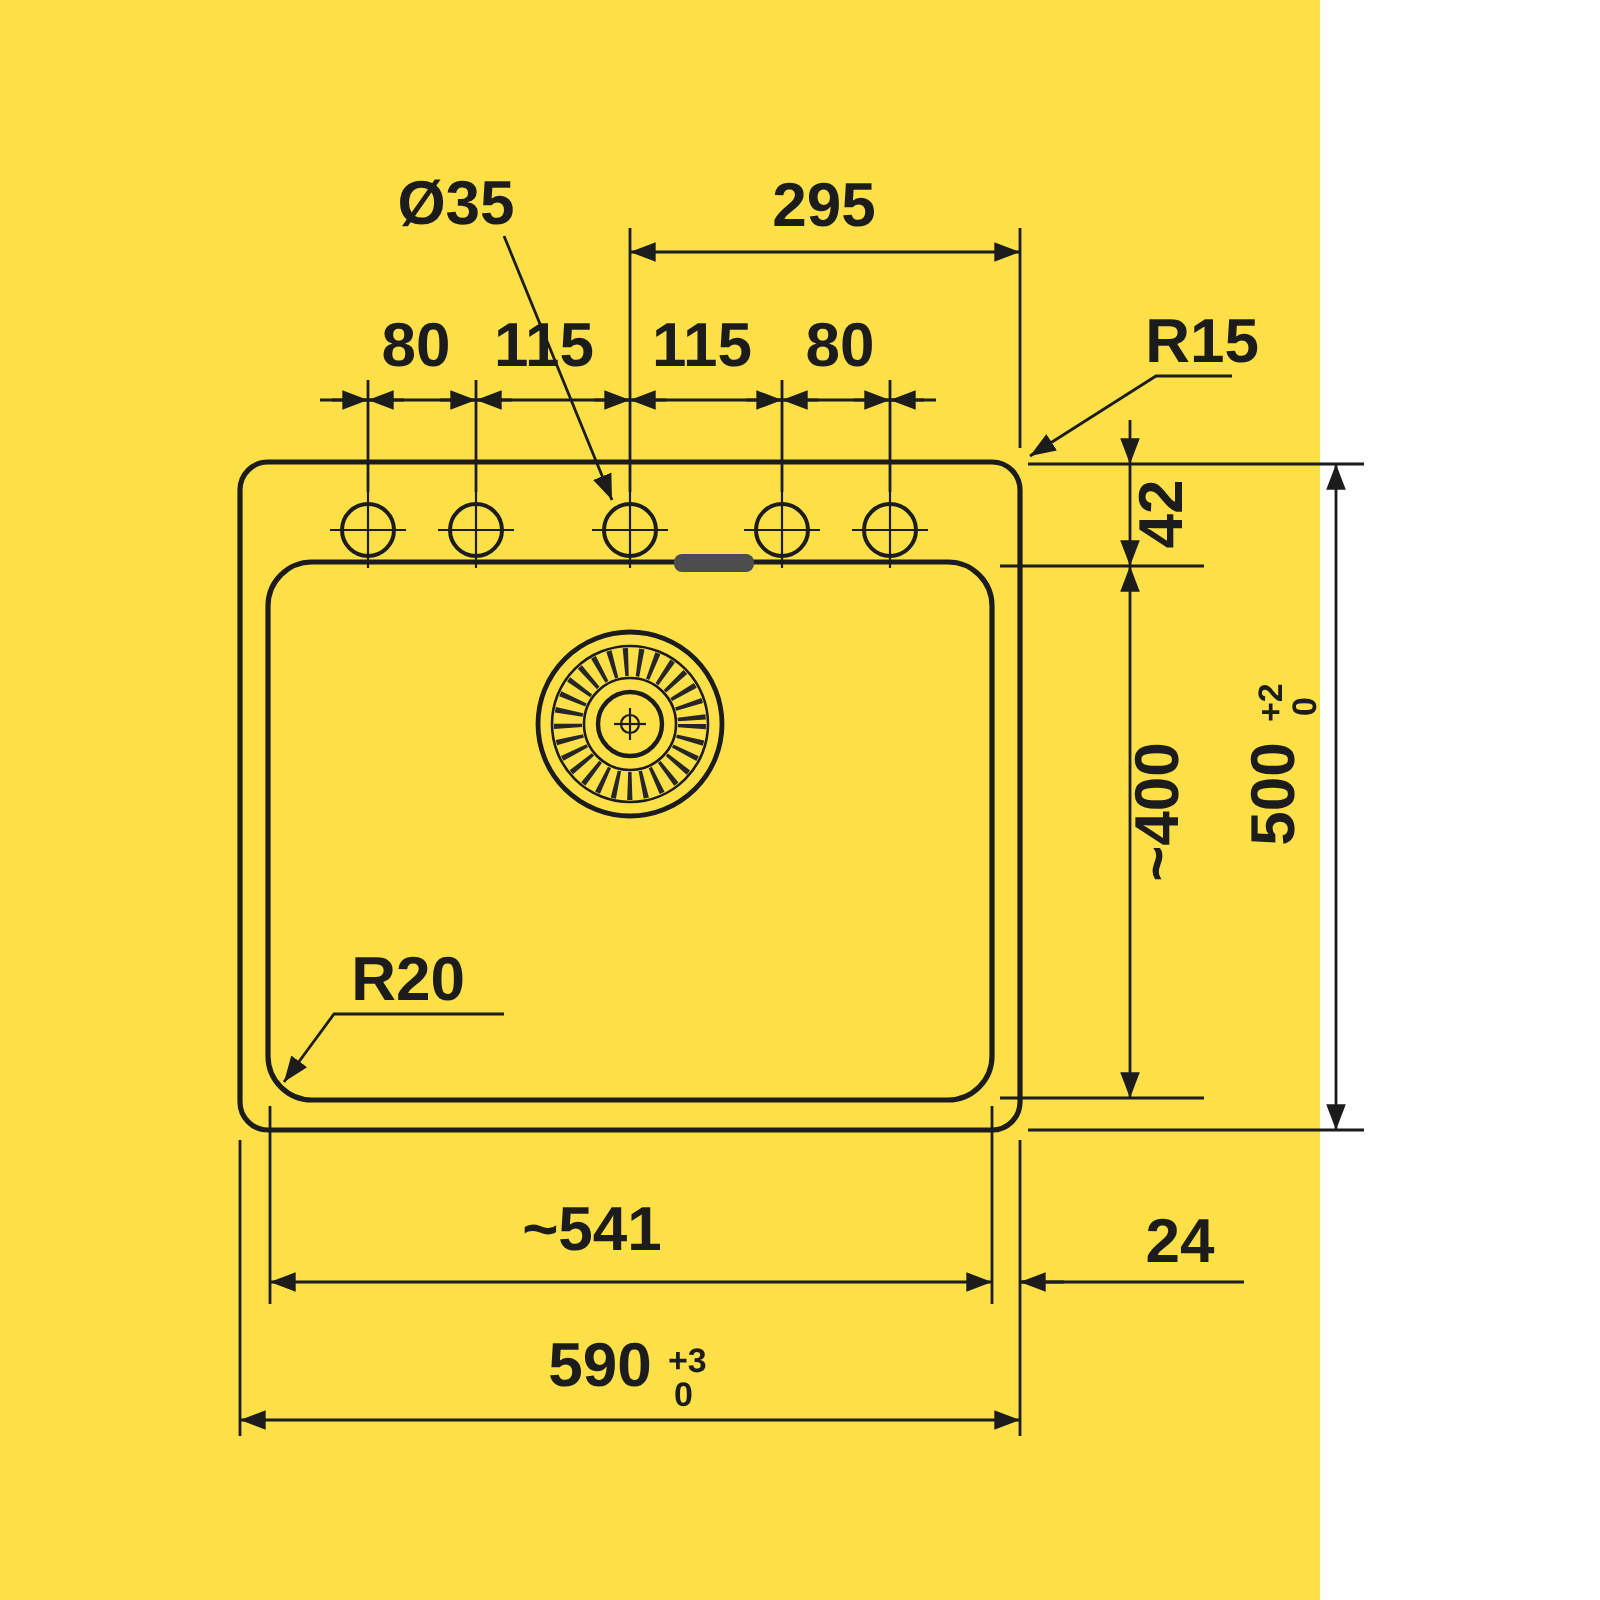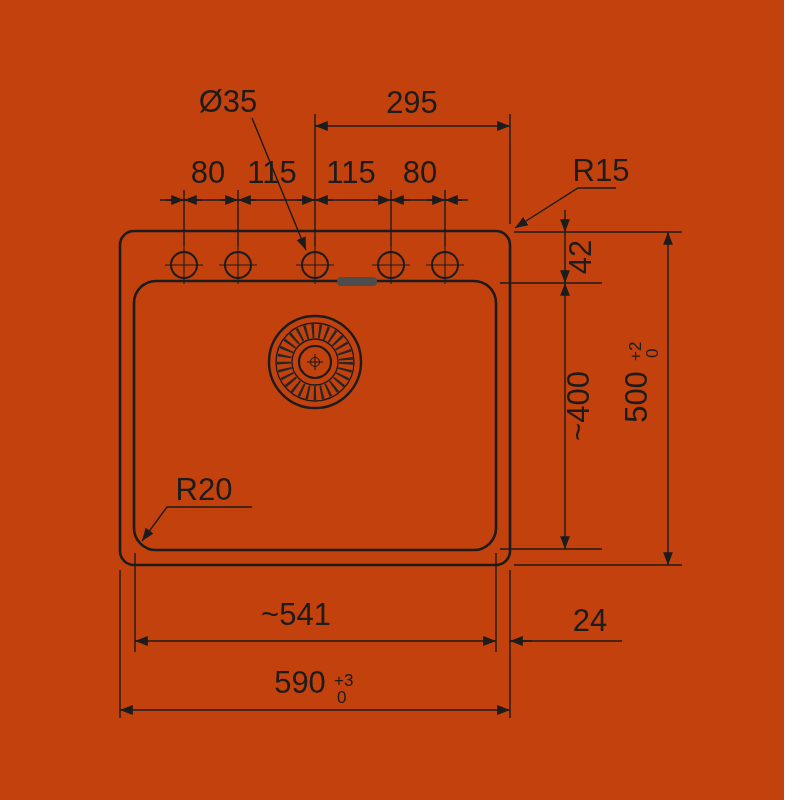--- a/index.html
+++ b/index.html
@@ -1,16 +1,16 @@
 <!DOCTYPE html>
 <html><head>
 <meta charset="utf-8">
 <style>
   html, body { margin: 0; padding: 0; background: #ffffff; }
-  .page { width: 784px; height: 800px; background: #c2410c; position: relative; }
+  .page { width: 660px; height: 800px; background: #fde047; position: relative; font-weight: bold; }
   svg { display: block; }
   .outline { fill: none; stroke: #1c1c1c; stroke-width: 2.6px; }
   .thin    { fill: none; stroke: #1c1c1c; stroke-width: 2px; }
   .hair    { fill: none; stroke: #1c1c1c; stroke-width: 1.1px; }
   .dim     { fill: none; stroke: #1c1c1c; stroke-width: 1.4px; }
   .hatch   { fill: none; stroke: #262626; stroke-width: 14px; stroke-dasharray: 2.2 4.6; }
   .slot    { fill: #4d4d4d; stroke: none; }
   .arrfill { fill: #1c1c1c; }
   text { font-family: "Liberation Sans", "DejaVu Sans", sans-serif; fill: #1c1c1c; font-size: 31px; }
   .tol { font-size: 17px; }

